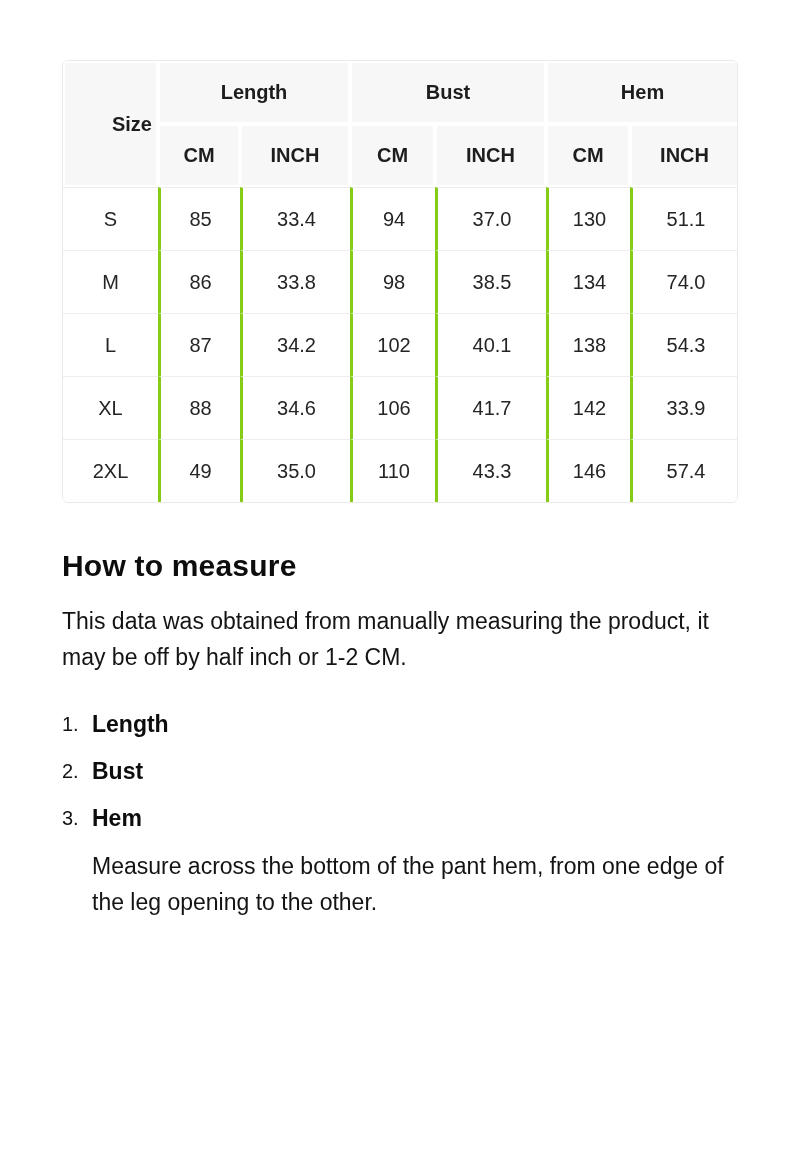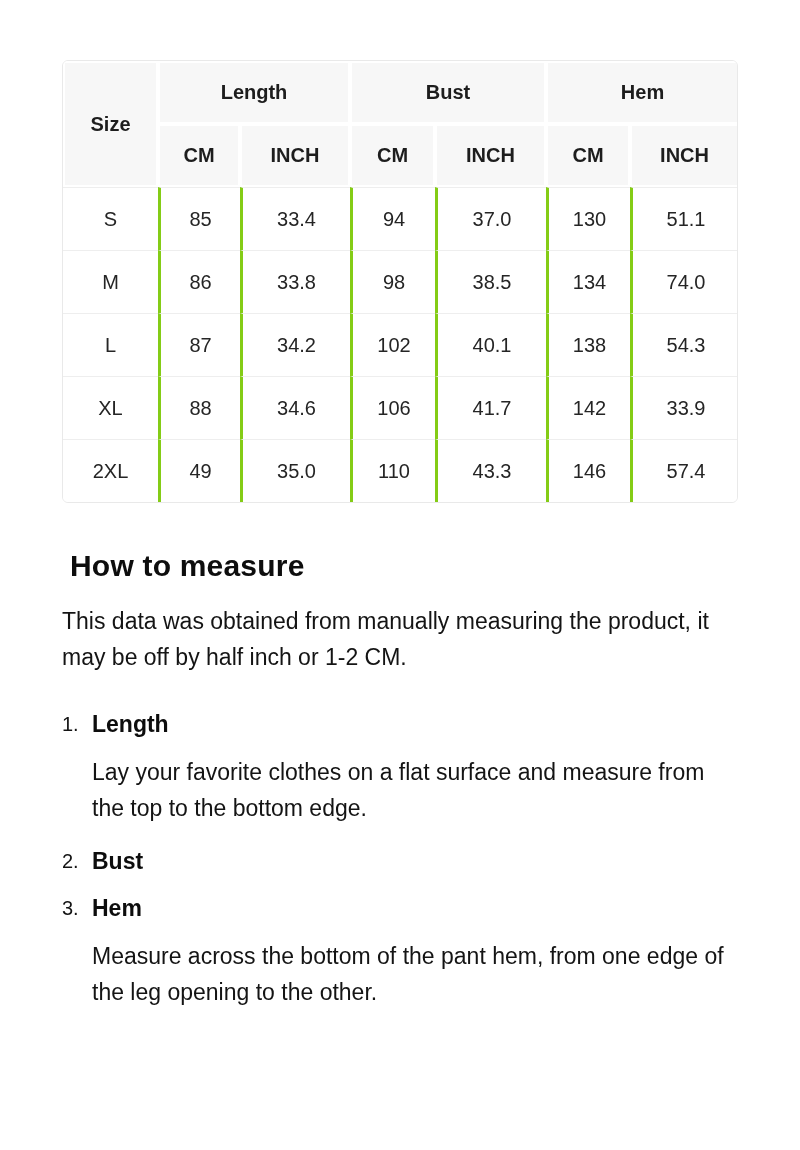--- a/index.html
+++ b/index.html
@@ -37,35 +37,35 @@
     vertical-align: middle;
     font-size: 20px;
     padding: 0 4px;
   }
   table.size-chart thead th {
     background: #f7f7f7;
     border: 2px solid #ffffff;
     font-weight: 700;
     color: #1d1d1d;
   }
-  table.size-chart thead th.size-col { height: 126px; }
+  table.size-chart thead th.size-col { height: 126px; text-align: right; }
   table.size-chart tbody td {
     background: #ffffff;
     border-top: 1px solid #eeeeee;
     border-left: 3px solid #84cc16;
     font-weight: 400;
     color: #252525;
   }
   table.size-chart tbody td:first-child { border-left: none; }
 
   
   .htm-title {
     font-size: 30px;
     font-weight: 700;
-    margin: 46px 0 20px 8px;
+    margin: 46px 0 20px 0;
     color: #0d0d0d;
     letter-spacing: 0.2px;
   }
   .htm-intro {
     font-size: 23px;
     line-height: 36px;
     margin: 12px 0 34px 0;
     color: #141414;
   }
   .steps { margin: 0; padding: 0; list-style: none; }
@@ -176,21 +176,20 @@
   </div>
 
   <h2 class="htm-title">How to measure</h2>
 
   <p class="htm-intro">This data was obtained from manually measuring the product, it may be off by half inch or 1-2 CM.</p>
 
   <ol class="steps">
     <li class="step">
       <span class="step-num">1.</span>
       <span class="step-term">Length</span>
-      <p class="step-desc">Lay your favorite clothes on a flat surface and measure from the top to the bottom edge.</p>
     </li>
     <li class="step">
       <span class="step-num">2.</span>
       <span class="step-term">Bust</span>
     </li>
     <li class="step">
       <span class="step-num">3.</span>
       <span class="step-term">Hem</span>
       <p class="step-desc">Measure across the bottom of the pant hem, from one edge of the leg opening to the other.</p>
     </li>

